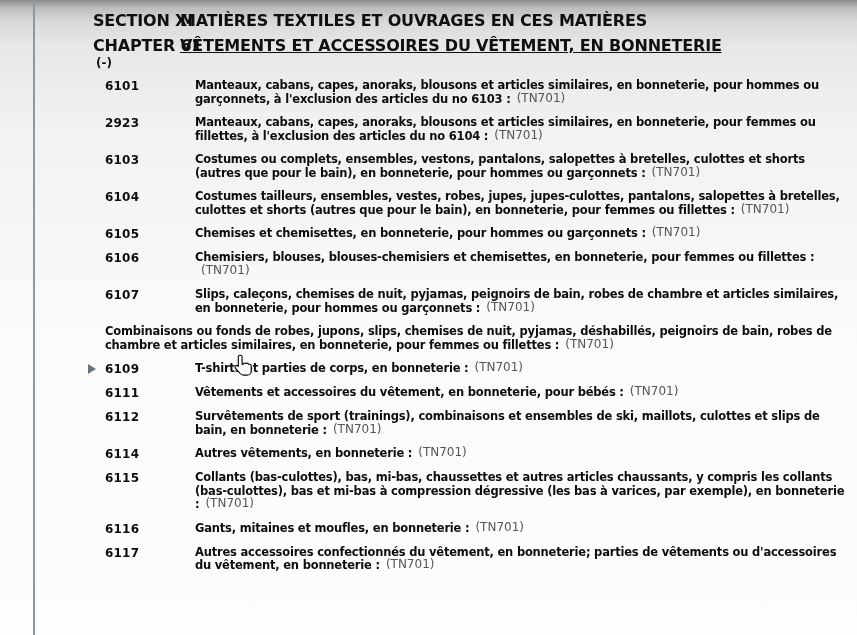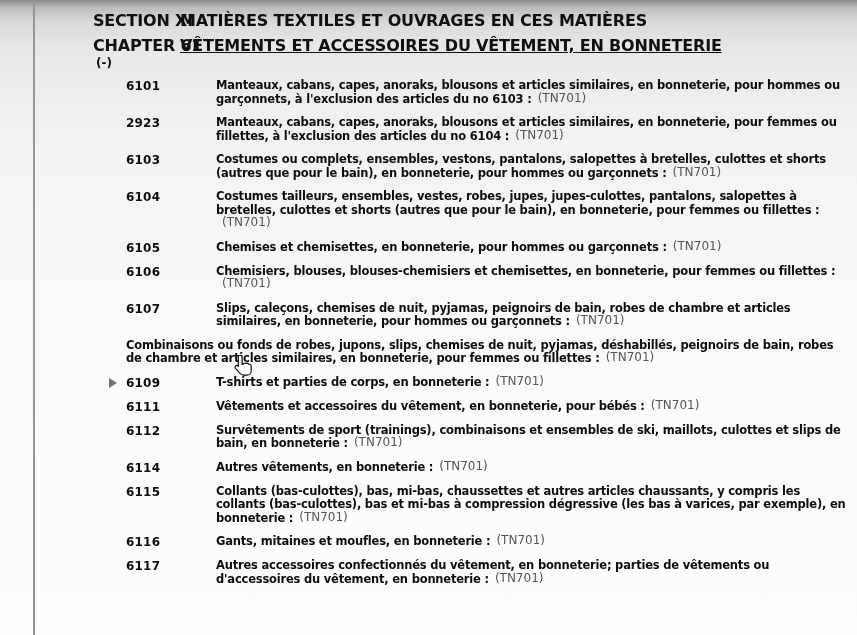--- a/index.html
+++ b/index.html
@@ -8,21 +8,21 @@
   .page{position:relative;width:857px;height:635px;overflow:hidden;
         background:linear-gradient(180deg,#8a8a8a 0px,#bdbdbd 8px,#d9d9d9 22px,
                    #e7e7e7 45px,#f1f1f1 120px,#fafafa 320px,#fdfdfd 635px);}
   .vline{position:absolute;left:33px;top:0;width:2px;height:635px;
          background:#8d98a3;}
   .hdr{position:absolute;left:93px;white-space:nowrap;font-weight:bold;
        font-size:16px;color:#101010;letter-spacing:-0.2px;}
   .hdr .hlabel{display:inline-block;width:87px;}
   .dash{position:absolute;left:96px;top:56px;font-weight:bold;font-size:12px;color:#101010;}
   .list{position:absolute;left:105px;top:79px;width:742px;}
-  .row{display:flex;margin-bottom:10px;position:relative;margin-left:21px;}
+  .row{display:flex;margin-bottom:10px;position:relative;}
   .marker{position:absolute;left:-17px;top:2px;width:0;height:0;
           border-top:5px solid transparent;border-bottom:5px solid transparent;
           border-left:8px solid #66757f;display:none;}
   .row.selected .marker{display:block;}
   .code{flex:none;width:90px;font-weight:bold;font-size:12px;color:#0d0d0d;
         letter-spacing:0.2px;}
   .desc{flex:1;font-weight:bold;font-size:11.5px;line-height:13.5px;
         color:#0d0d0d;letter-spacing:-0.2px;}
   .tn{font-weight:normal;font-size:12px;color:#555;letter-spacing:0;
       margin-left:6px;position:relative;top:-1px;white-space:nowrap;}

